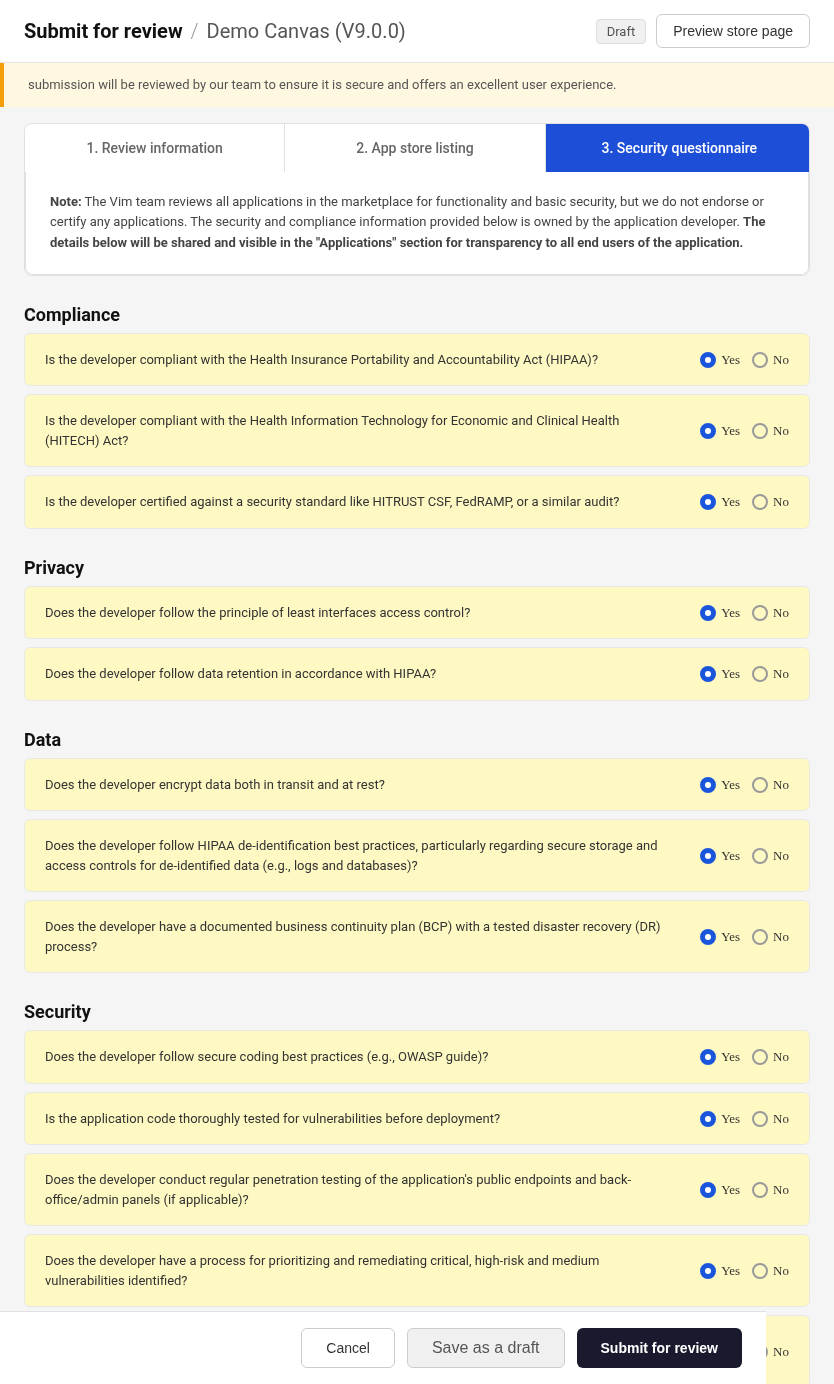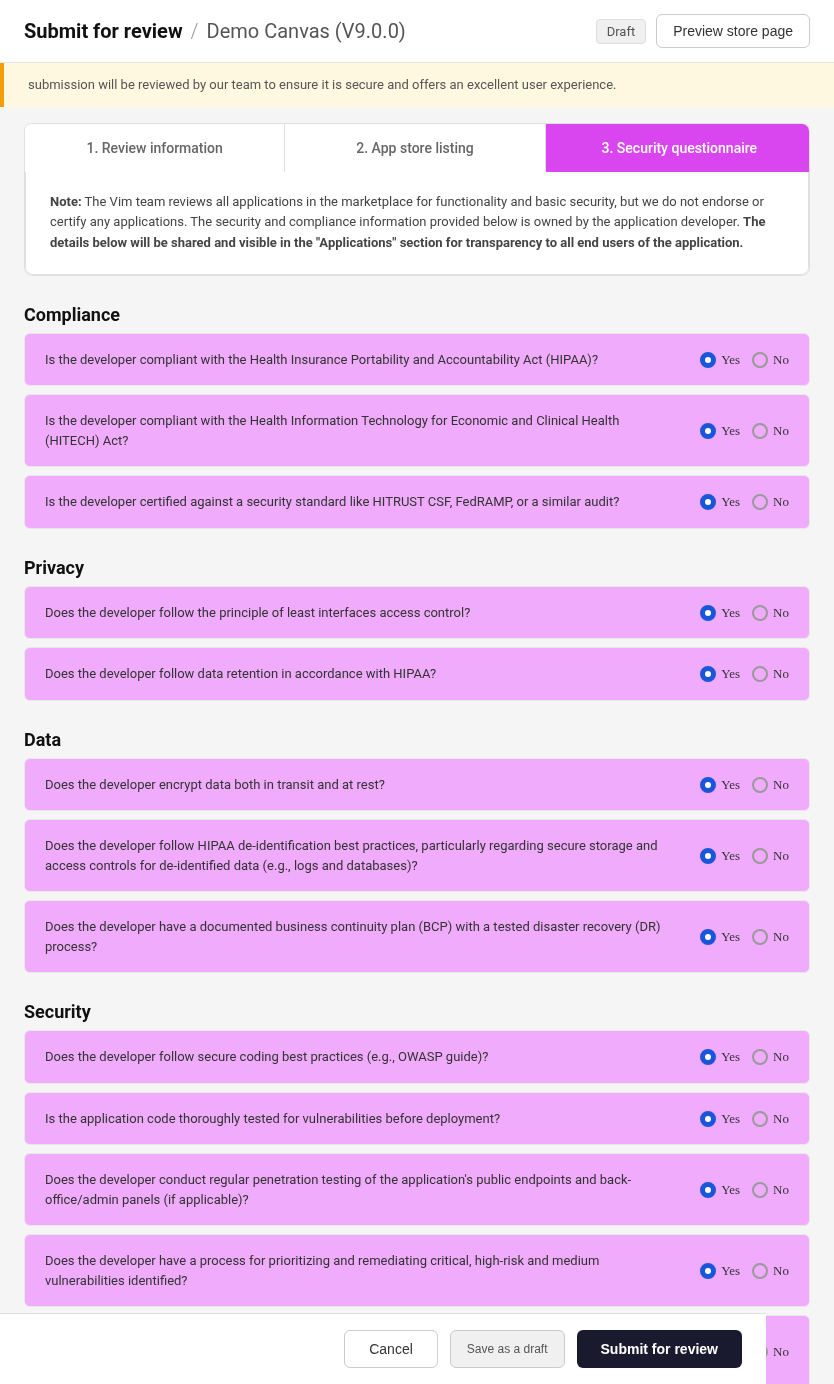--- a/index.html
+++ b/index.html
@@ -88,21 +88,21 @@
       text-align: center;
       font-size: 14px;
       font-weight: 500;
       cursor: pointer;
       color: #666;
       border-right: 1px solid #e0e0e0;
       background: #fff;
     }
     .tab:last-child { border-right: none; }
     .tab.active {
-      background: #d946ef;
+      background: #1d4ed8;
       color: #fff;
       padding-left: 16px;
     }
     .main-content {
       margin: 0 24px;
       padding-bottom: 120px;
     }
     .note-section {
       background: #fff;
       border-radius: 0 0 8px 8px;
@@ -120,21 +120,21 @@
       font-weight: 700;
     }
     .section-title {
       font-size: 18px;
       font-weight: 700;
       color: #111;
       margin-top: 28px;
       margin-bottom: 4px;
     }
     .question-row {
-      background: #f0abfc;
+      background: #fef9c3;
       border: 1px solid #e8e8e8;
       border-radius: 6px;
       margin-top: 8px;
       padding: 16px 20px;
       display: flex;
       align-items: center;
       justify-content: space-between;
       gap: 32px;
     }
     .question-text {
@@ -198,22 +198,22 @@
       padding: 10px 24px;
       font-size: 14px;
       font-weight: 500;
       color: #333;
       cursor: pointer;
     }
     .btn-save-draft {
       background: #f0f0f0;
       border: 1px solid #ccc;
       border-radius: 6px;
-      padding: 10px 16px;
-      font-size: 12px;
+      padding: 10px 24px;
+      font-size: 16px;
       font-weight: 500;
       color: #555;
       cursor: pointer;
     }
     .btn-submit {
       background: #1a1a2e;
       border: none;
       border-radius: 6px;
       padding: 10px 24px;
       font-size: 14px;

